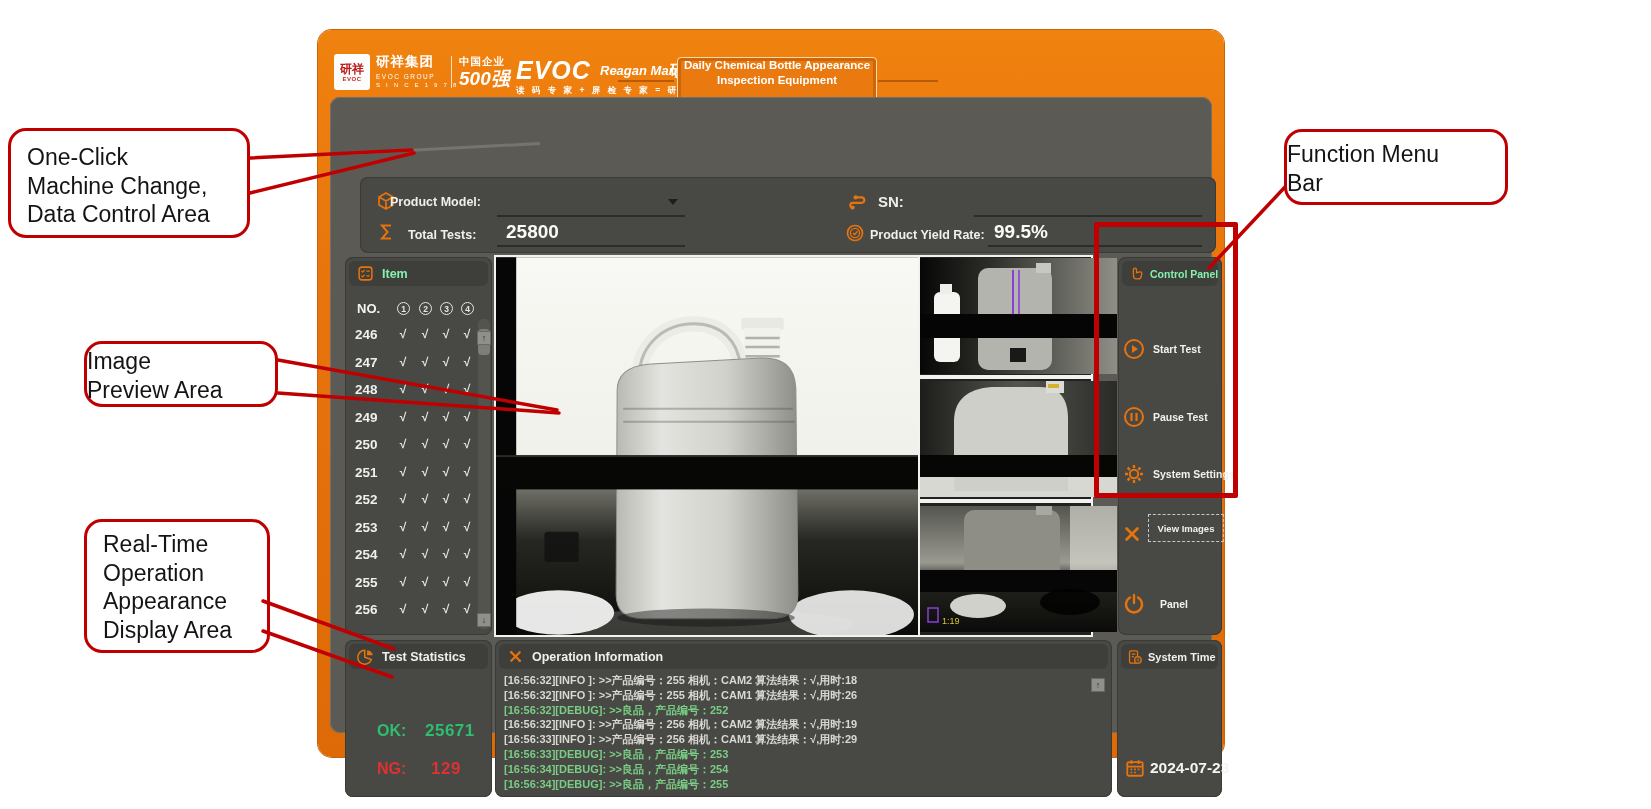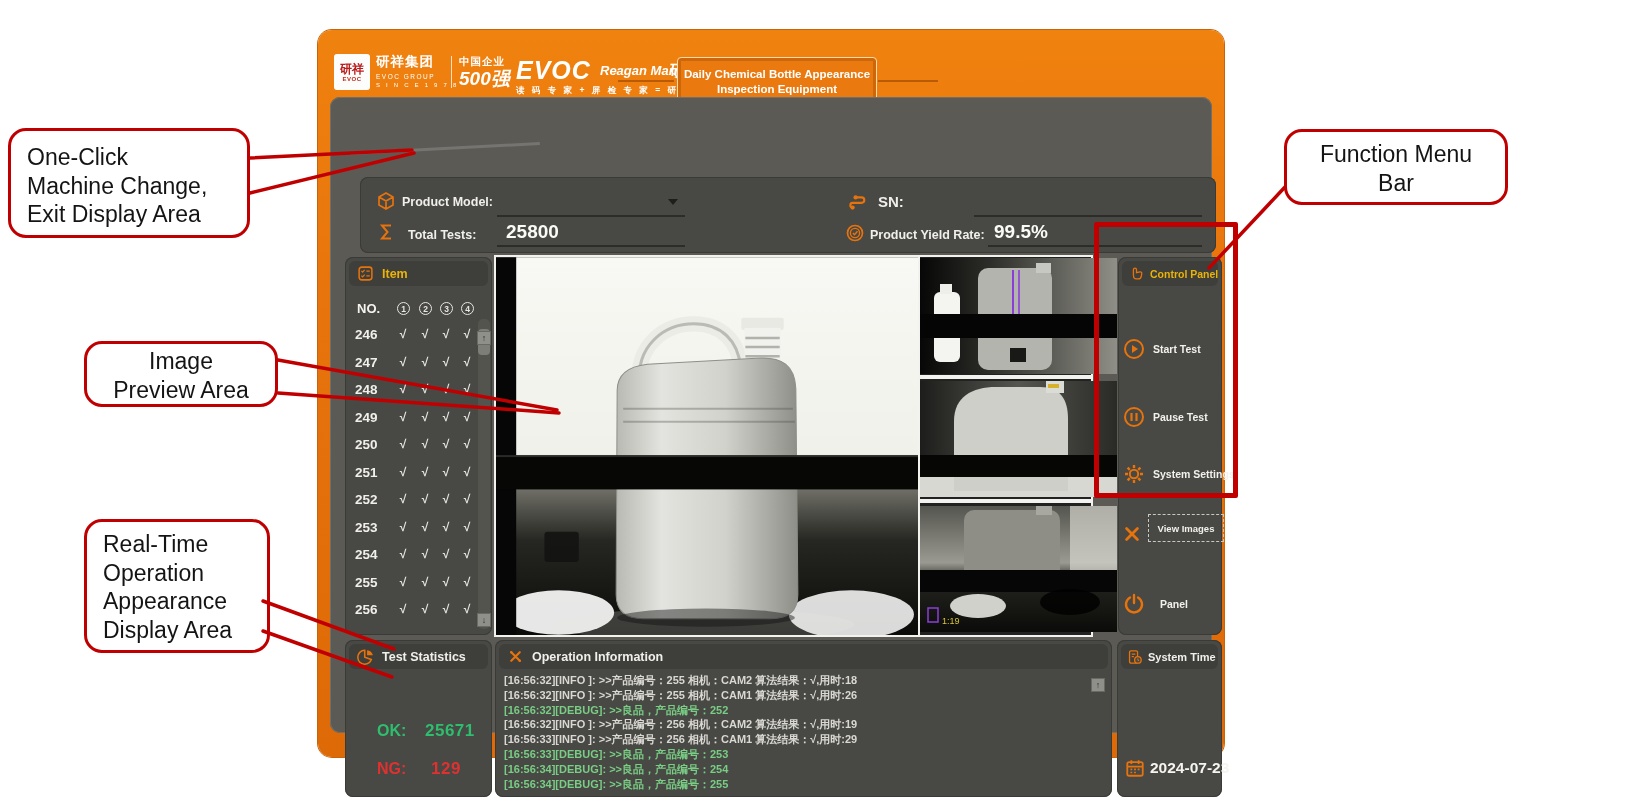--- a/index.html
+++ b/index.html
@@ -22,33 +22,33 @@
   .lg-div{position:absolute;left:133px;top:26px;width:1px;height:32px;background:rgba(255,255,255,.75);}
   .lg-col3{position:absolute;left:141px;top:25px;color:#fff;}
   .lg-col3 .a{font-size:10.5px;font-weight:bold;letter-spacing:1px;}
   .lg-col3 .b{font-size:19px;font-weight:bold;font-style:italic;line-height:19px;}
   .lg-evoc{position:absolute;left:198px;top:26px;color:#fff;font-size:25px;font-weight:bold;letter-spacing:1px;font-style:italic;}
   .lg-script{position:absolute;left:282px;top:33px;color:#fff;font-size:13px;font-style:italic;font-weight:bold;}
   .lg-gold{position:absolute;left:352px;top:31px;color:#fff;font-size:16px;font-weight:bold;letter-spacing:1px;}
   .lg-slogan{position:absolute;left:198px;top:55px;color:#fff;font-size:8.5px;letter-spacing:2.5px;font-weight:bold;}
   .titlebox{position:absolute;left:359px;top:27px;width:198px;height:47px;background:#ea7a10;
             border:1.5px solid #ffd9a6;border-radius:4px;box-shadow:inset 0 0 0 3px rgba(176,84,6,.5);
-            display:flex;flex-direction:column;align-items:center;justify-content:center;}
+            display:flex;flex-direction:column;align-items:center;justify-content:flex-start;}
   .titlebox div{color:#fff;font-size:11.5px;font-weight:bold;line-height:15px;text-align:center;white-space:nowrap;}
   .deco-l,.deco-r{position:absolute;top:50px;height:2px;background:#b85a06;}
   .deco-l{left:300px;width:56px;} .deco-r{left:560px;width:60px;}
   
   .body{position:absolute;left:12px;top:67px;width:882px;height:636px;background:#5b5a55;
         border-radius:10px;box-shadow:inset 0 0 0 1px #70706a;}
   .glare{position:absolute;left:20px;top:50px;width:190px;height:3px;background:rgba(255,255,255,.16);transform:rotate(-3deg);}
   .panel{position:absolute;background:#484845;border-radius:8px;box-shadow:inset 0 0 0 1px #3a3a37;}
   .phead{position:absolute;left:4px;top:4px;right:4px;height:25px;background:#3e3e3b;border-radius:6px;
          display:flex;align-items:center;gap:8px;padding-left:8px;box-sizing:border-box;}
   .phead .t{color:#f0efea;font-weight:bold;font-size:12.5px;white-space:nowrap;}
-  .phead .t.orange{color:#eab308;}
+  .phead .t.orange{color:#86efac;}
   svg.ic{flex:none;}
   
   .dbar{left:30px;top:80px;width:856px;height:76px;}
   .fld-label{position:absolute;color:#f0efea;font-weight:bold;font-size:12.5px;white-space:nowrap;}
   .fld-label.big{font-size:15px;}
   .fld-value{position:absolute;color:#fafaf6;font-weight:bold;font-size:19px;white-space:nowrap;}
   .uline{position:absolute;height:2px;background:#2c2c29;}
   .caret{position:absolute;width:0;height:0;border-left:5px solid transparent;border-right:5px solid transparent;border-top:6px solid #1e1e1c;}
   
   .item{left:15px;top:160px;width:147px;height:378px;}
@@ -83,21 +83,21 @@
   .lline{font-size:11px;line-height:14.8px;white-space:nowrap;font-weight:bold;}
   .lline.info{color:#d9d8d2;}
   .lline.debug{color:#79cd84;}
   .systime{left:787px;top:543px;width:105px;height:157px;}
   .date-row{position:absolute;left:8px;top:118px;display:flex;align-items:center;gap:5px;}
   .date-row .d{color:#f5f4ef;font-size:15.5px;font-weight:bold;white-space:nowrap;}
   
   
   .callout{position:absolute;background:#fff;border:3px solid #c00000;border-radius:18px;color:#141414;
            font-size:23px;line-height:28.5px;box-sizing:border-box;}
-  .callout.centered{text-align:center;}
+  .callout.centered{}
   .redrect{position:absolute;left:1094px;top:222px;width:134px;height:266px;border:5px solid #c00000;border-radius:2px;}
   svg.overlay{position:absolute;left:0;top:0;width:1651px;height:809px;pointer-events:none;}
 </style>
 </head>
 <body>
 
 <div class="page">
 
   <div class="ui">
 
@@ -126,21 +126,21 @@
       <div>Inspection Equipment</div>
     </div>
 
     <div class="body">
       <div class="glare"></div>
 
       <div class="panel dbar">
         <svg class="abs ic" style="left:16px;top:14px" width="20" height="20" viewBox="0 0 20 20">
           <path d="M10 2 17 6 17 14 10 18 3 14 3 6Z M3 6 10 10 17 6 M10 10 10 18" fill="none" stroke="#E6730C" stroke-width="1.7"></path>
         </svg>
-        <div class="fld-label" style="left:42px;top:18px">Product Model:</div>
+        <div class="fld-label" style="left:30px;top:18px">Product Model:</div>
         <div class="fld-value" style="left:145px;top:12px;font-size:15px"></div>
         <div class="uline" style="left:137px;top:38px;width:188px"></div>
         <div class="caret" style="left:308px;top:22px"></div>
 
         <svg class="abs ic" style="left:16px;top:44px" width="20" height="22" viewBox="0 0 20 22">
           <path d="M15 4.5 H6 L11.5 11 6 17.5 H15" fill="none" stroke="#E6730C" stroke-width="2"></path>
         </svg>
         <div class="fld-label" style="left:48px;top:51px">Total Tests:</div>
         <div class="fld-value" style="left:146px;top:44px">25800</div>
         <div class="uline" style="left:137px;top:68px;width:188px"></div>
@@ -469,21 +469,21 @@
           <span class="d">2024-07-23</span>
         </div>
       </div>
 
     </div>
   </div>
 
   <div class="callout" style="left:8px;top:128px;width:242px;height:110px;padding:12px 0 0 16px">
     <div>One-Click</div>
     <div>Machine Change,</div>
-    <div>Exit Display Area</div>
+    <div>Data Control Area</div>
   </div>
 
   <div class="callout centered" style="left:84px;top:341px;width:194px;height:66px;padding-top:3px">
     <div>Image</div>
     <div>Preview Area</div>
   </div>
 
   <div class="callout" style="left:84px;top:519px;width:186px;height:134px;padding:8px 0 16px 16px">
     <div>Real-Time</div>
     <div>Operation</div>

